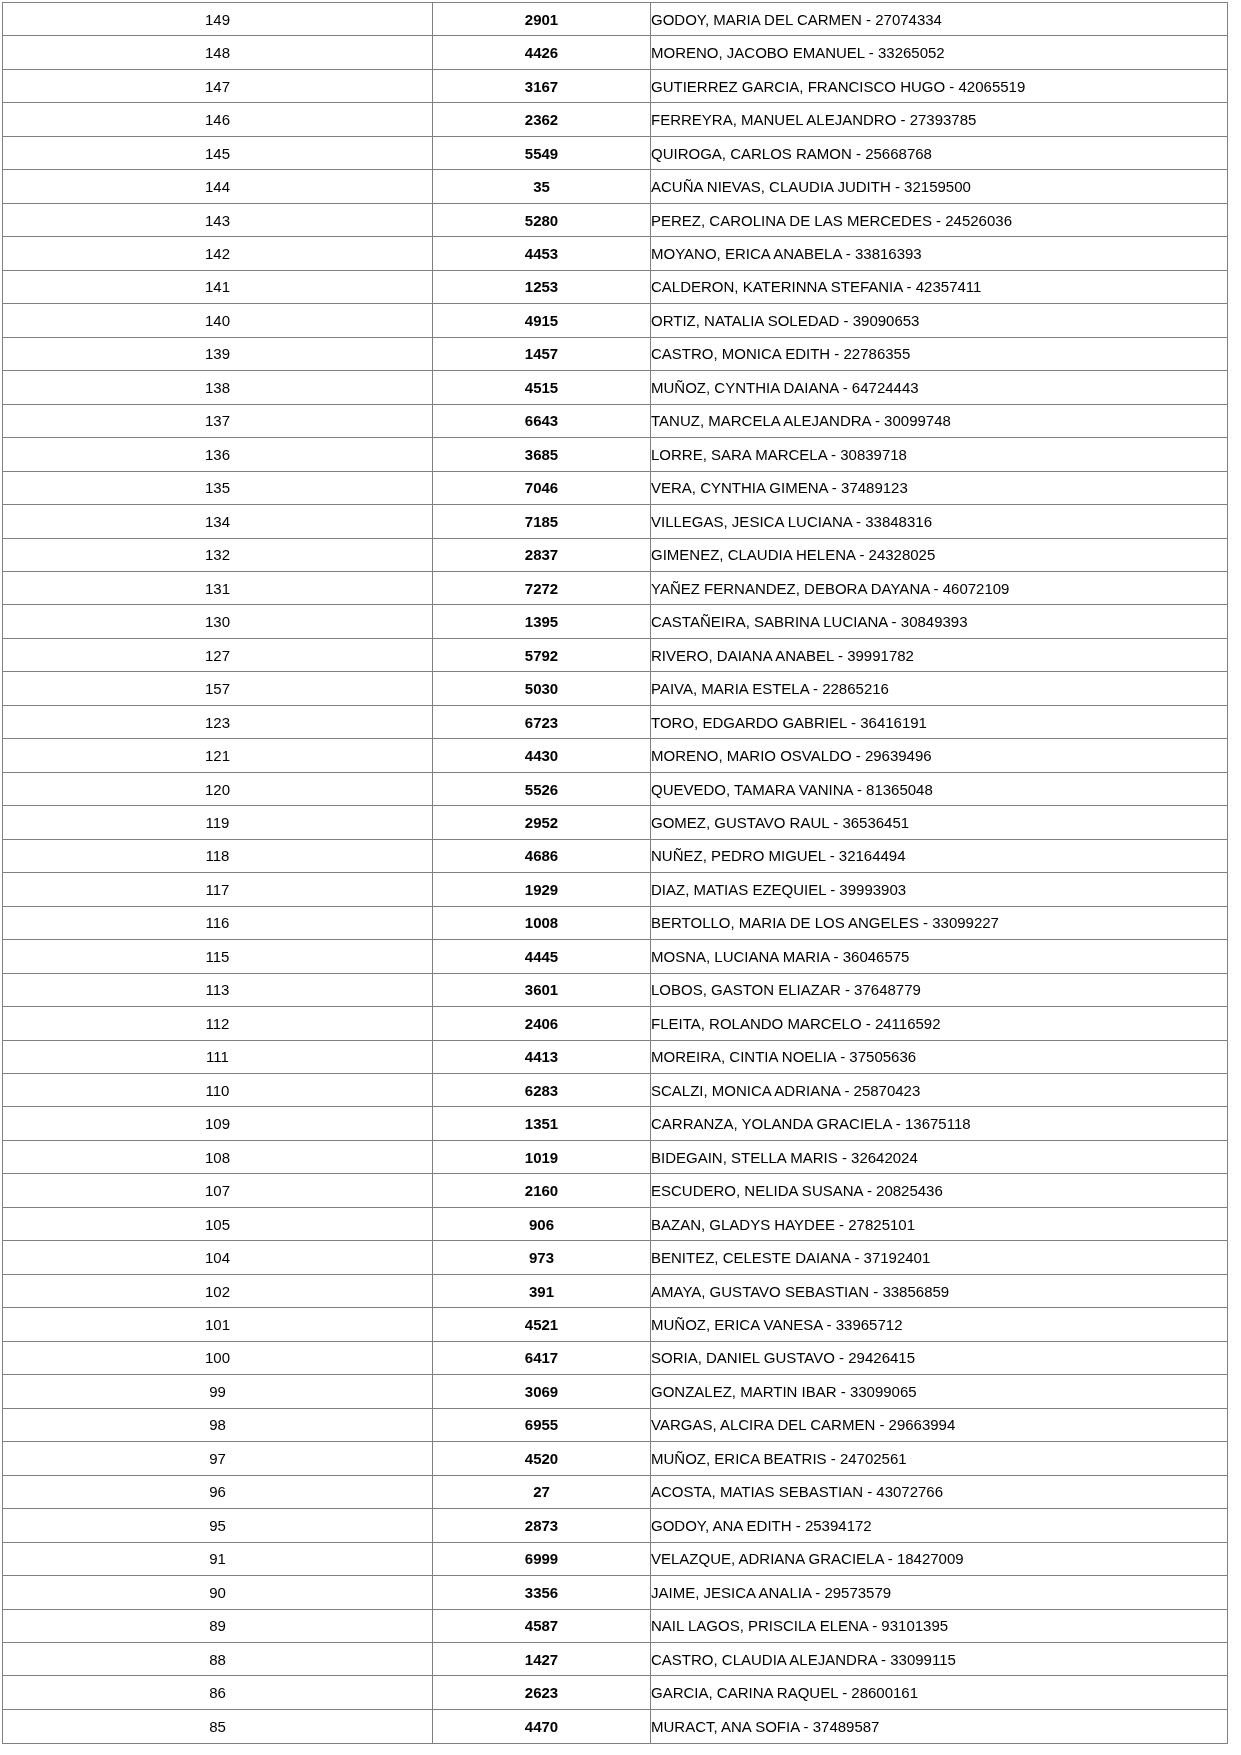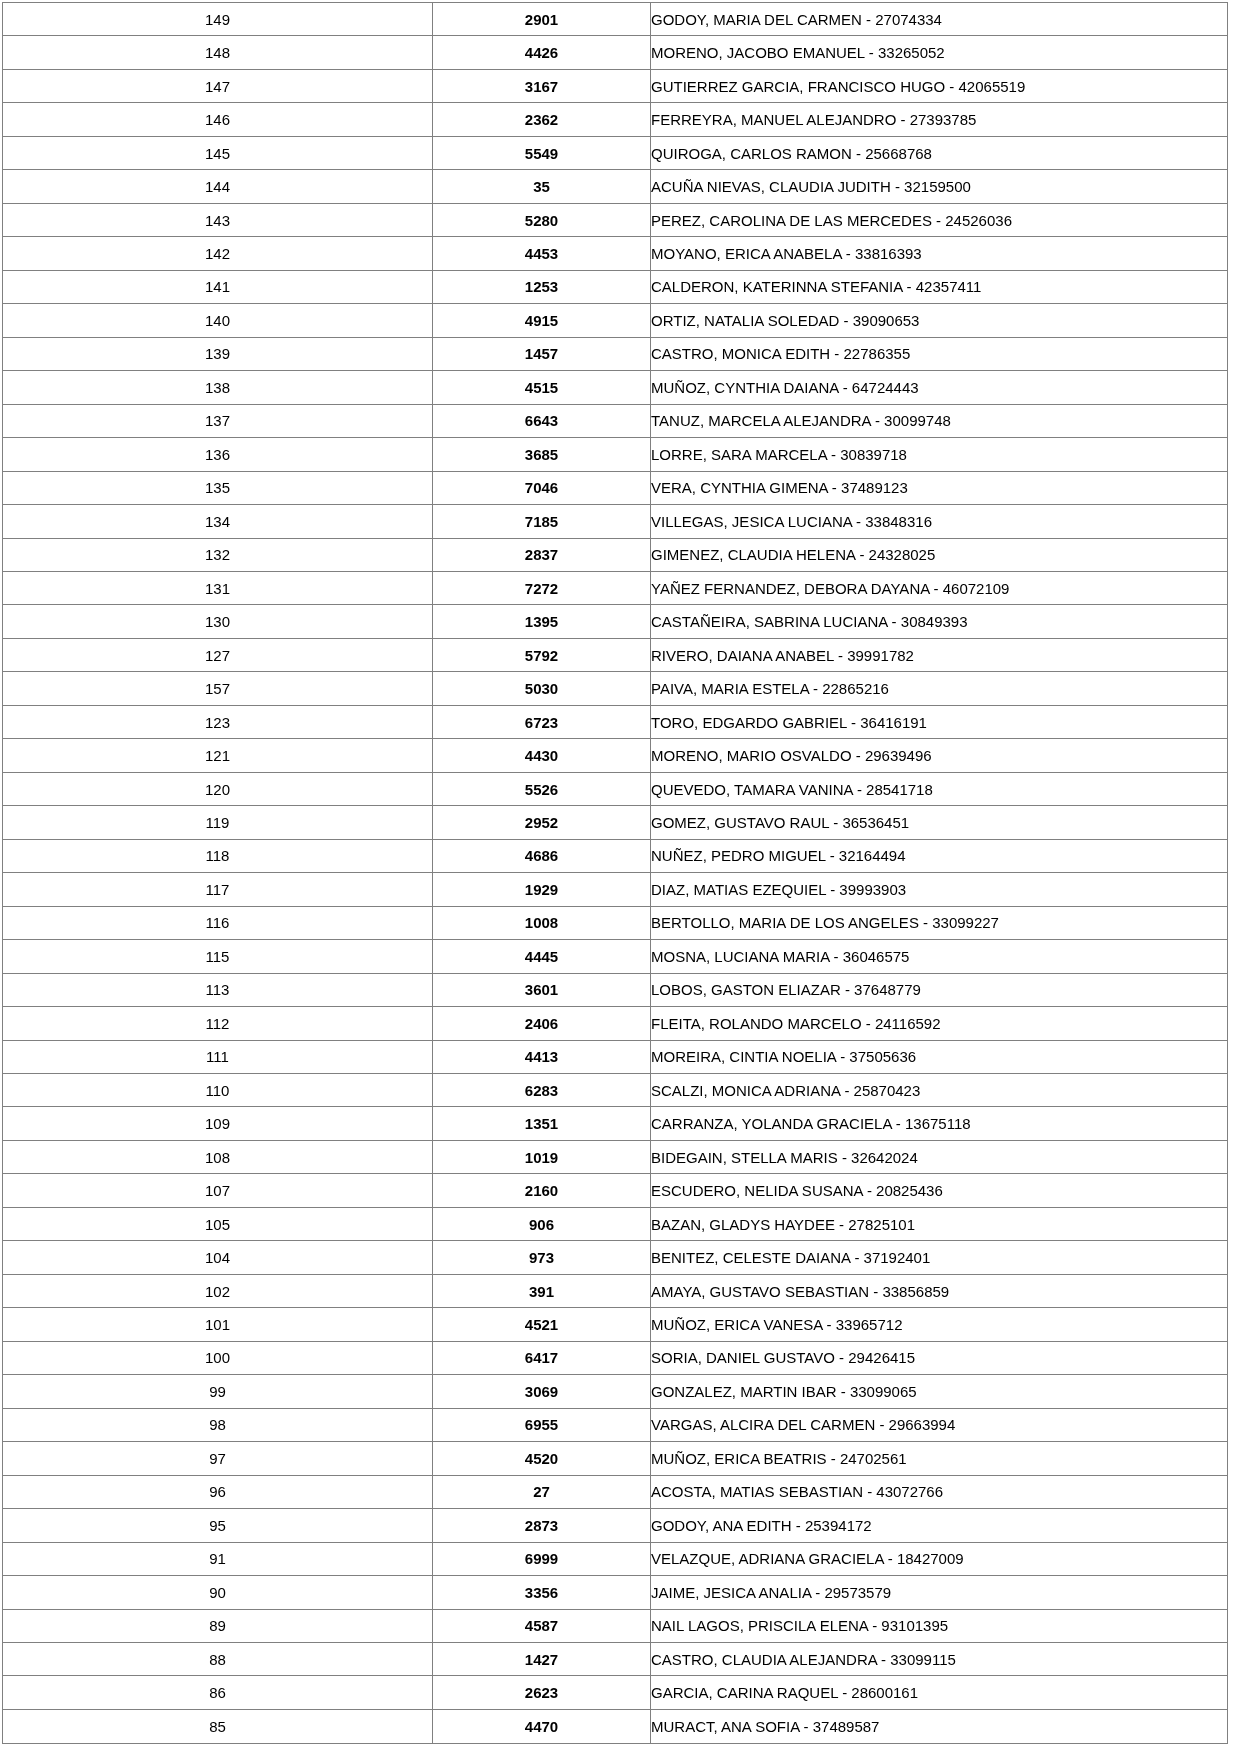--- a/index.html
+++ b/index.html
@@ -168,21 +168,21 @@
         <td class="col2">TORO, EDGARDO GABRIEL - 36416191</td>
       </tr>
       <tr>
         <td class="col0">121</td>
         <td class="col1">4430</td>
         <td class="col2">MORENO, MARIO OSVALDO - 29639496</td>
       </tr>
       <tr>
         <td class="col0">120</td>
         <td class="col1">5526</td>
-        <td class="col2">QUEVEDO, TAMARA VANINA - 28541718</td>
+        <td class="col2">QUEVEDO, TAMARA VANINA - 81365048</td>
       </tr>
       <tr>
         <td class="col0">119</td>
         <td class="col1">2952</td>
         <td class="col2">GOMEZ, GUSTAVO RAUL - 36536451</td>
       </tr>
       <tr>
         <td class="col0">118</td>
         <td class="col1">4686</td>
         <td class="col2">NUÑEZ, PEDRO MIGUEL - 32164494</td>

